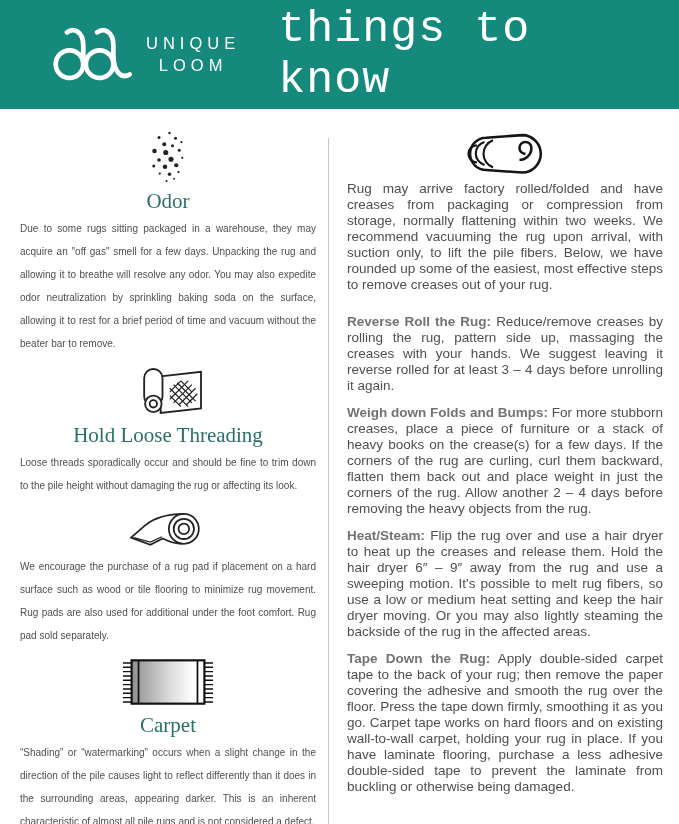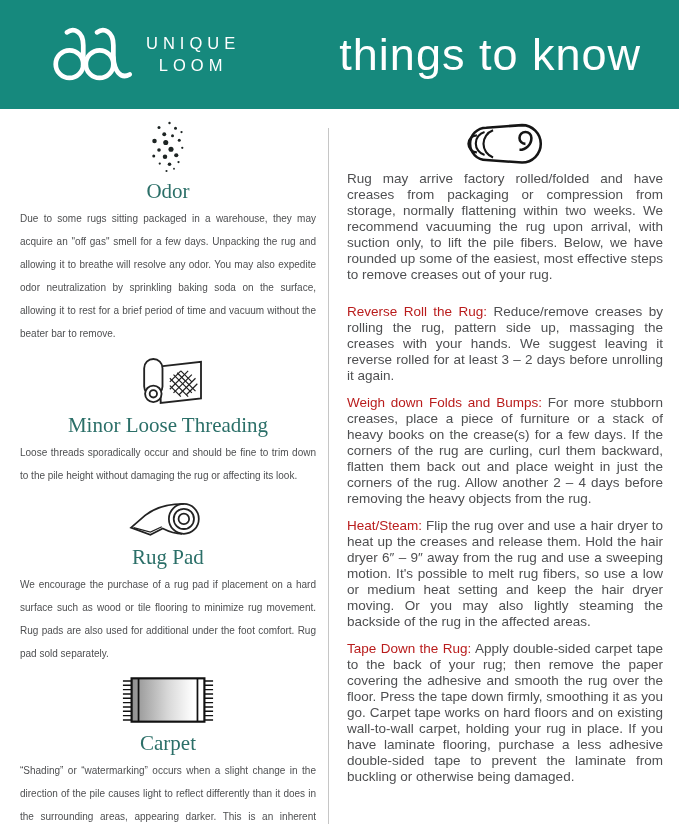--- a/index.html
+++ b/index.html
@@ -26,29 +26,29 @@
     font-size: 16.5px;
     letter-spacing: 5px;
     line-height: 1.3;
     text-align: center;
     font-weight: 400;
   }
   .header-title {
     margin-left: auto;
     margin-right: 14px;
     color: #ffffff;
-    font-family: Liberation Sans, sans-serif;
+    font-family: Liberation Mono, monospace;
     font-size: 45px;
     letter-spacing: 1px;
     font-weight: 400;
   }
   
   .columns {
     display: flex;
-    padding-top: 11px;
+    padding-top: 21px;
     box-sizing: border-box;
     height: 715px;
   }
   .col-left {
     width: 328px;
     box-sizing: border-box;
     padding: 0 12px 0 20px;
   }
   .divider {
     width: 1px;
@@ -79,21 +79,21 @@
     margin: 0;
   }
   .col-right .sec-body { font-size: 13.5px; line-height: 16px; }
   .tip {
     color: #4E4F51;
     font-size: 13.5px;
     line-height: 16px;
     text-align: justify;
     margin: 0 0 11px 0;
   }
-  .tip-label { font-weight: normal; color: #b91c1c; }
+  .tip-label { font-weight: bold; color: #737373; }
 </style>
 </head>
 <body>
 
 <div class="header">
   <div class="brand">
     <span>
       <svg width="86" height="64" viewBox="0 0 100 74" fill="none" stroke="#ffffff" stroke-width="5.5" stroke-linecap="round">
         <circle cx="25" cy="50" r="16"></circle>
         <circle cx="60" cy="50" r="16"></circle>
@@ -149,35 +149,34 @@
           <path d="M40,13 L84,8 L84,48 L40,53 Z" fill="#ffffff"></path>
           <g stroke-width="1.3">
             <path d="M50,30 L62,18 M50,38 L70,18 M54,42 L74,22 M60,44 L78,26 M68,44 L80,32"></path>
             <path d="M62,18 L74,30 M54,22 L74,42 M50,26 L70,46 M50,34 L62,46 M58,20 L78,40"></path>
           </g>
           <rect x="22" y="5" width="20" height="40" rx="10" fill="#ffffff"></rect>
           <circle cx="32" cy="43" r="9" fill="#ffffff"></circle>
           <circle cx="32" cy="43" r="4"></circle>
         </svg>
       </div>
-      <h3 class="sec-title">Minor Loose Threading</h3>
+      <h3 class="sec-title">Hold Loose Threading</h3>
       <p class="sec-body">Loose threads sporadically occur and should be fine to trim down to the pile height without damaging the rug or affecting its look.</p>
     </div>
 
     <div class="section">
       <div class="icon-wrap">
         <svg width="86" height="44" viewBox="0 0 96 50" fill="none" stroke="#222222" stroke-width="2">
           <circle cx="66" cy="26" r="17"></circle>
           <circle cx="66" cy="26" r="11.5"></circle>
           <circle cx="66" cy="26" r="6"></circle>
           <path d="M66,9 C44,9 32,14 22,22 L6,36 L28,44 L42,37 C50,41 58,43 64,43"></path>
           <path d="M9,36 L28,41 L41,35" stroke-width="1.4"></path>
         </svg>
       </div>
-      <h3 class="sec-title">Rug Pad</h3>
       <p class="sec-body">We encourage the purchase of a rug pad if placement on a hard surface such as wood or tile flooring to minimize rug movement. Rug pads are also used for additional under the foot comfort. Rug pad sold separately.</p>
     </div>
 
     <div class="section">
       <div class="icon-wrap">
         <svg width="100" height="52" viewBox="0 0 112 60">
           <defs>
             <linearGradient id="sg" x1="0" y1="0" x2="1" y2="0">
               <stop offset="0" stop-color="#8e8e8e"></stop>
               <stop offset="0.5" stop-color="#d8d8d8"></stop>
@@ -206,21 +205,21 @@
         <svg width="96" height="46" viewBox="0 0 108 54" fill="none" stroke="#151515">
           <path d="M74,6 L32,9 A19,19 0 0 0 32,47 L74,50 A22,22 0 0 0 74,6 Z" stroke-width="3"></path>
           <path d="M40,12 A17,17 0 0 0 40,44" stroke-width="2.5"></path>
           <path d="M30,14 A14,14 0 0 0 30,41" stroke-width="2.5"></path>
           <path d="M21,18 A10,10 0 0 0 21,38" stroke-width="2.5"></path>
           <path d="M78,28 a7,7 0 1 1 7,-7 a14,14 0 0 1 -14,14" stroke-width="3"></path>
         </svg>
       </div>
       <p class="sec-body" style="margin-bottom:21px;">Rug may arrive factory rolled/folded and have creases from packaging or compression from storage, normally flattening within two weeks. We recommend vacuuming the rug upon arrival, with suction only, to lift the pile fibers. Below, we have rounded up some of the easiest, most effective steps to remove creases out of your rug.</p>
 
-      <p class="tip"><span class="tip-label">Reverse Roll the Rug:</span> <span>Reduce/remove creases by rolling the rug, pattern side up, massaging the creases with your hands. We suggest leaving it reverse rolled for at least 3 – 2 days before unrolling it again.</span></p>
+      <p class="tip"><span class="tip-label">Reverse Roll the Rug:</span> <span>Reduce/remove creases by rolling the rug, pattern side up, massaging the creases with your hands. We suggest leaving it reverse rolled for at least 3 – 4 days before unrolling it again.</span></p>
 
       <p class="tip"><span class="tip-label">Weigh down Folds and Bumps:</span> <span>For more stubborn creases, place a piece of furniture or a stack of heavy books on the crease(s) for a few days. If the corners of the rug are curling, curl them backward, flatten them back out and place weight in just the corners of the rug. Allow another 2 – 4 days before removing the heavy objects from the rug.</span></p>
 
       <p class="tip"><span class="tip-label">Heat/Steam:</span> <span>Flip the rug over and use a hair dryer to heat up the creases and release them. Hold the hair dryer 6″ – 9″ away from the rug and use a sweeping motion. It's possible to melt rug fibers, so use a low or medium heat setting and keep the hair dryer moving. Or you may also lightly steaming the backside of the rug in the affected areas.</span></p>
 
       <p class="tip"><span class="tip-label">Tape Down the Rug:</span> <span>Apply double-sided carpet tape to the back of your rug; then remove the paper covering the adhesive and smooth the rug over the floor. Press the tape down firmly, smoothing it as you go. Carpet tape works on hard floors and on existing wall-to-wall carpet, holding your rug in place. If you have laminate flooring, purchase a less adhesive double-sided tape to prevent the laminate from buckling or otherwise being damaged.</span></p>
 
     </div>
   </div>
 </div>

